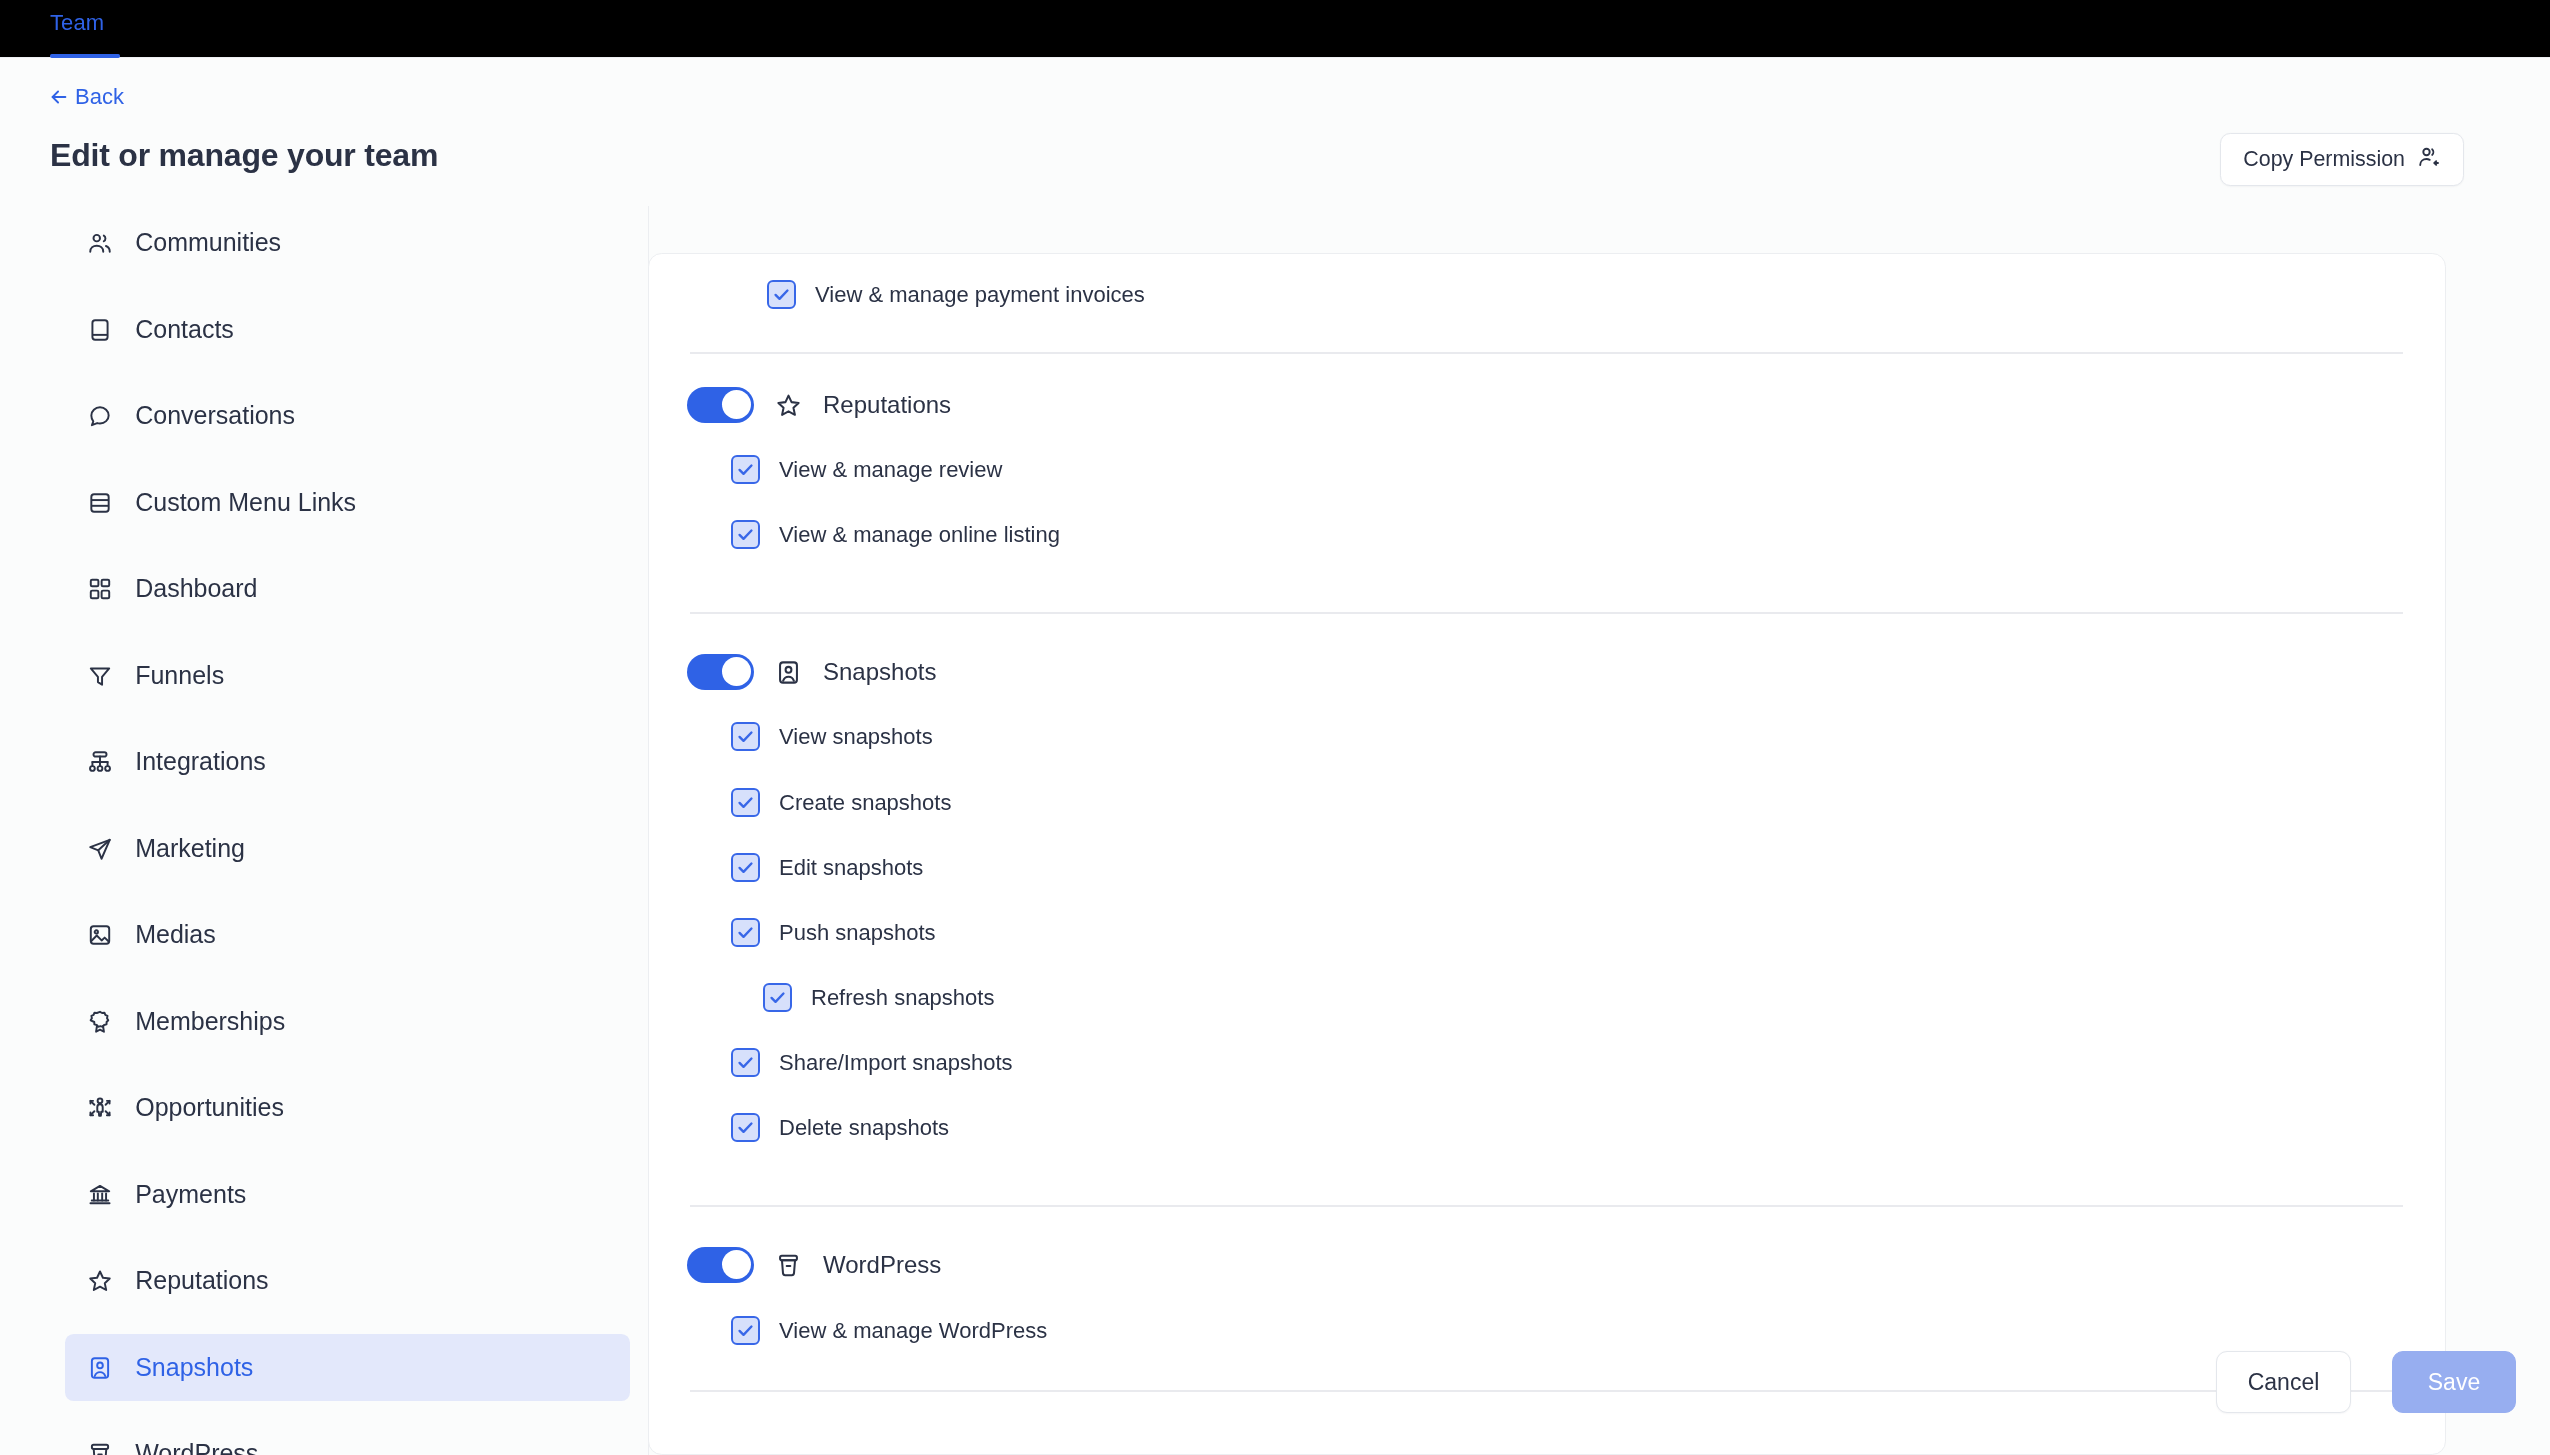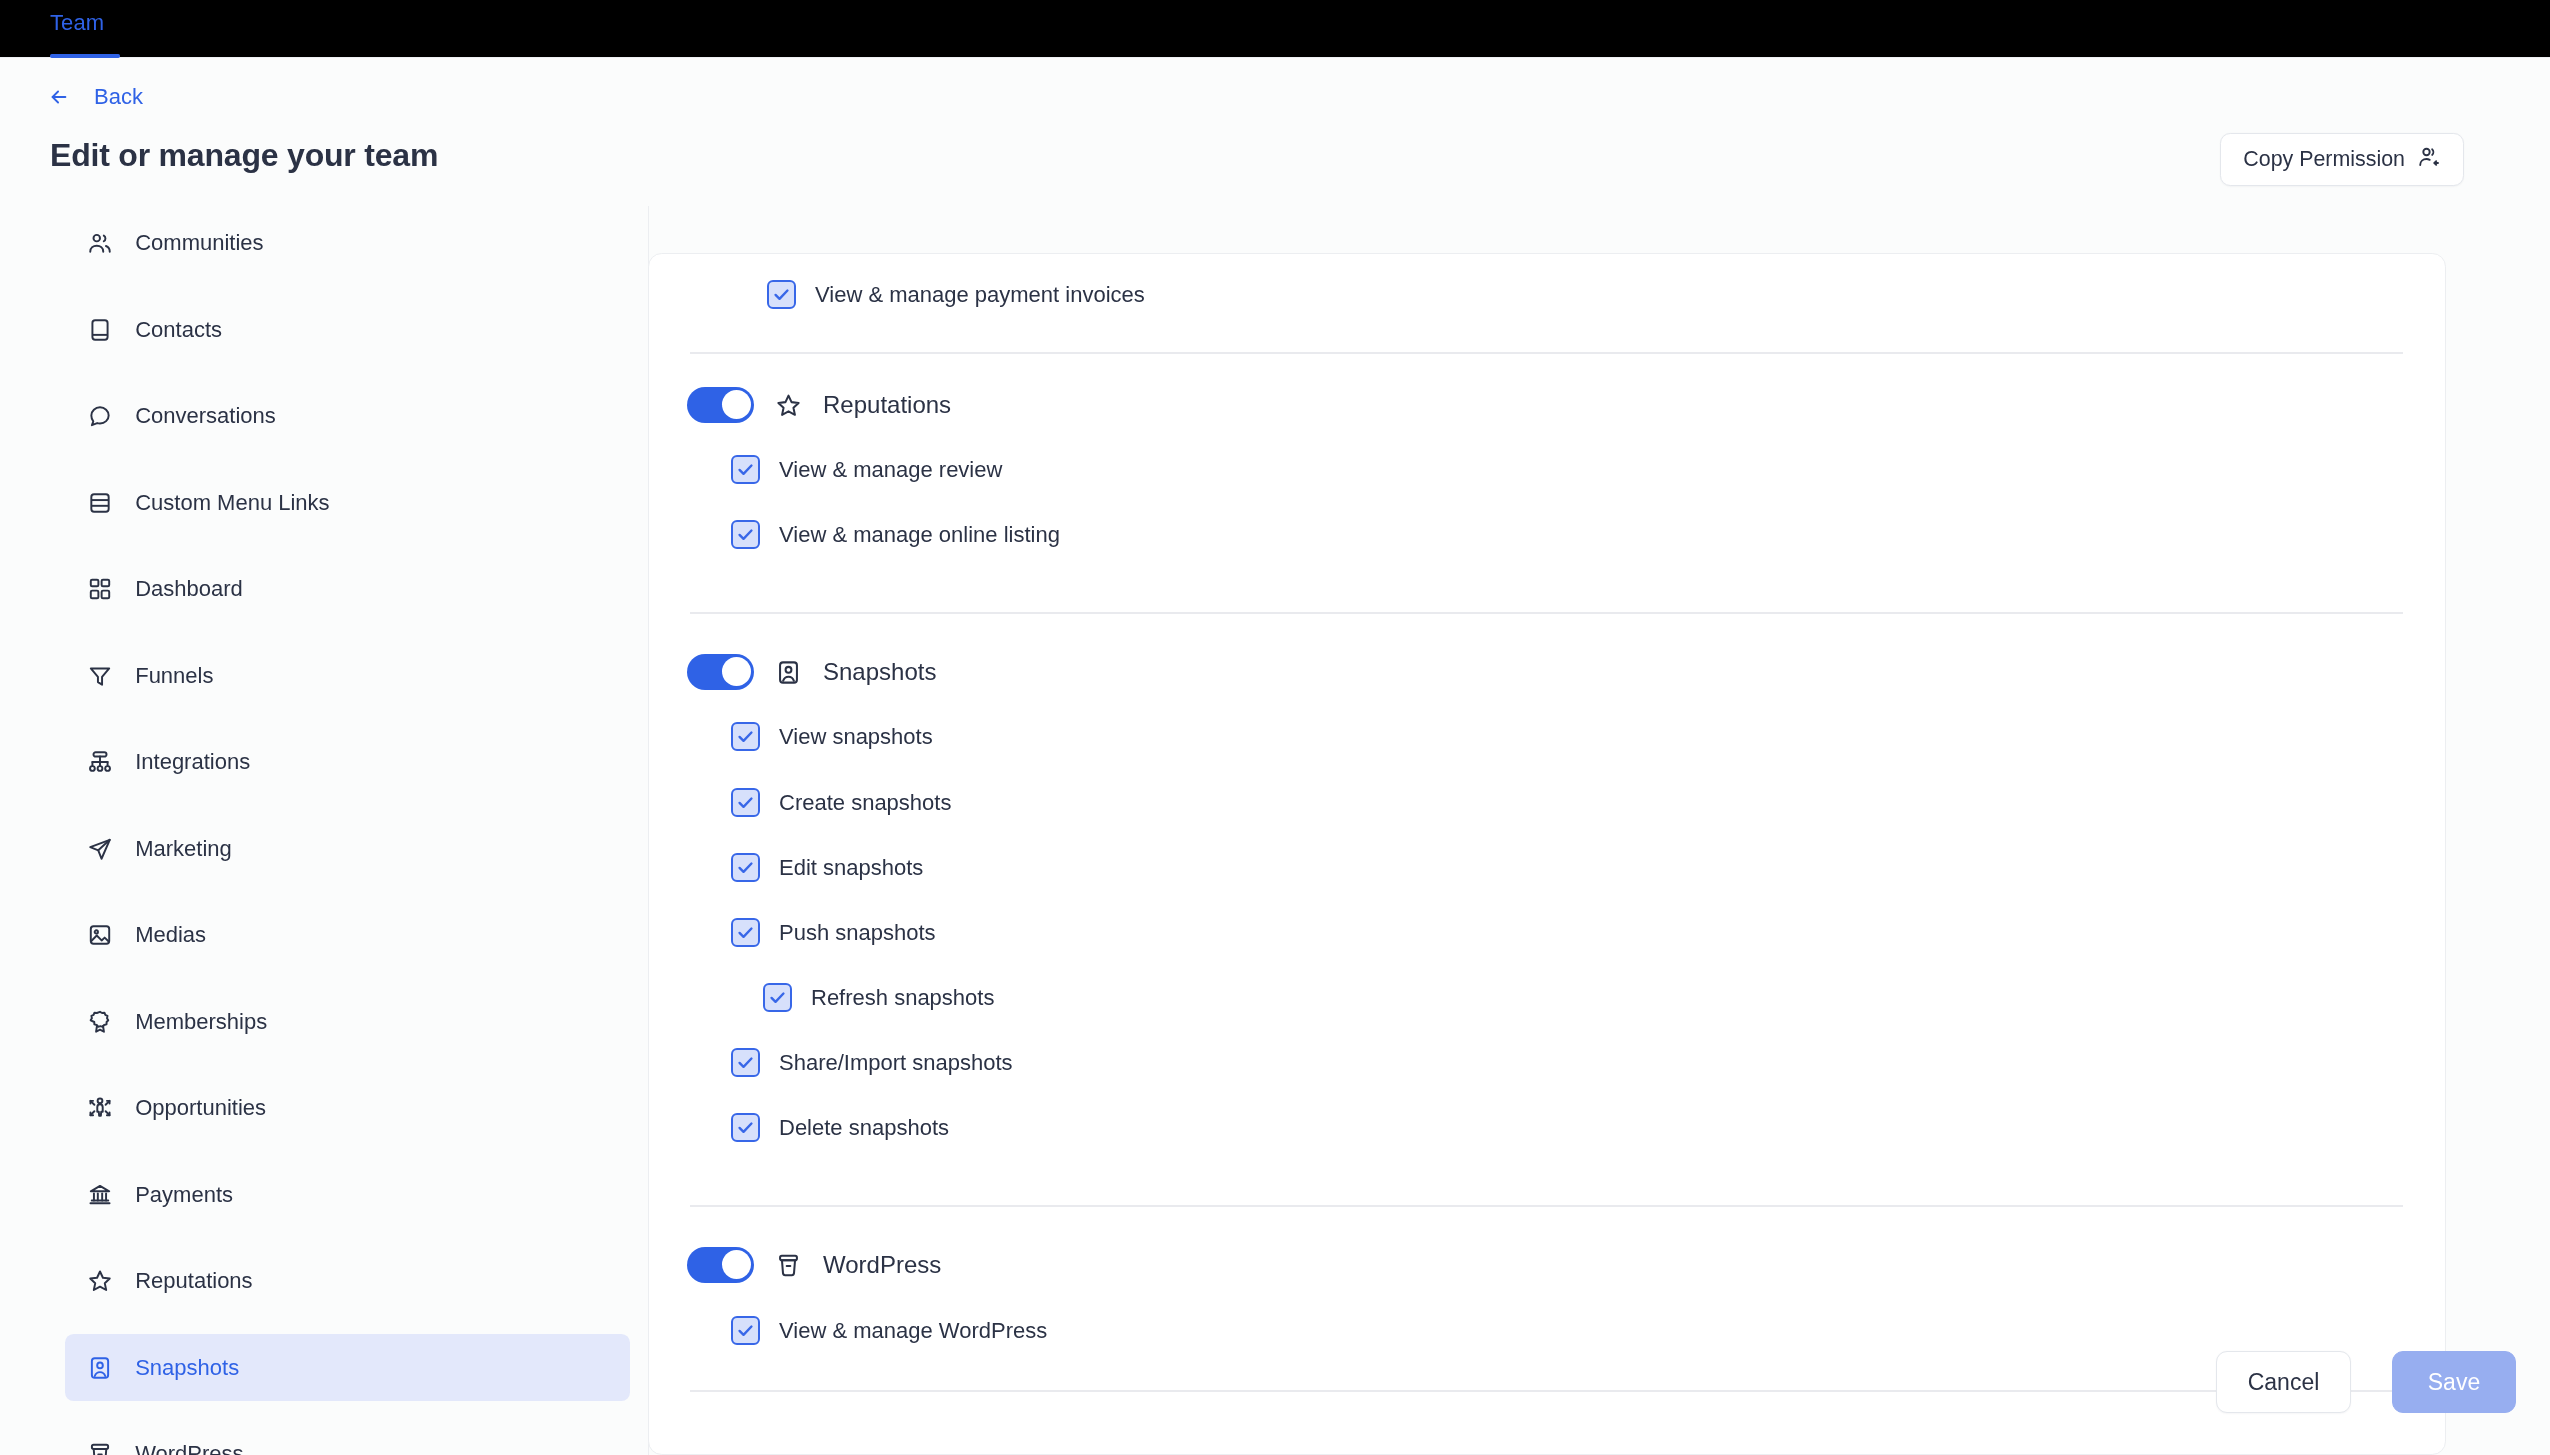--- a/index.html
+++ b/index.html
@@ -41,21 +41,21 @@
     border-radius: 1.7px;
   }
 
   
   .backlink {
     position: absolute;
     left: 48px;
     top: 84px;
     display: flex;
     align-items: center;
-    gap: 24px;
+    gap: 5px;
     color: #2f62e6;
     font-size: 22px;
     cursor: pointer;
   }
   .backlink svg { display: block; }
 
   
   .page-title {
     position: absolute;
     left: 50px;
@@ -99,21 +99,21 @@
   .side-item {
     position: absolute;
     left: 65px;
     width: 565px;
     height: 67px;
     display: flex;
     align-items: center;
     gap: 20.6px;
     padding-left: 20.6px;
     border-radius: 8.6px;
-    font-size: 22px;
+    font-size: 25px;
     color: #2b3245;
     cursor: pointer;
   }
   .side-item .si-icon {
     width: 29px; height: 29px;
     display: flex; align-items: center; justify-content: center;
     flex: 0 0 29px;
   }
   .side-item.active {
     background: #e3e8fb;

